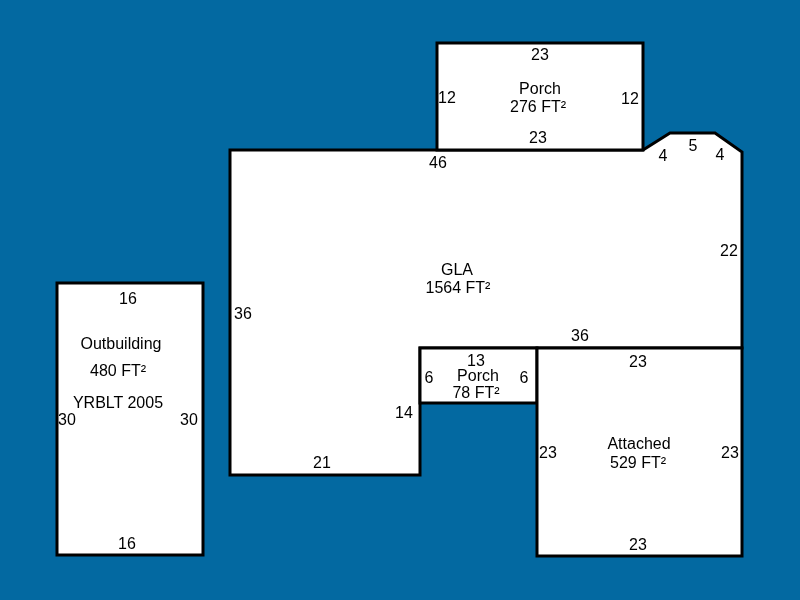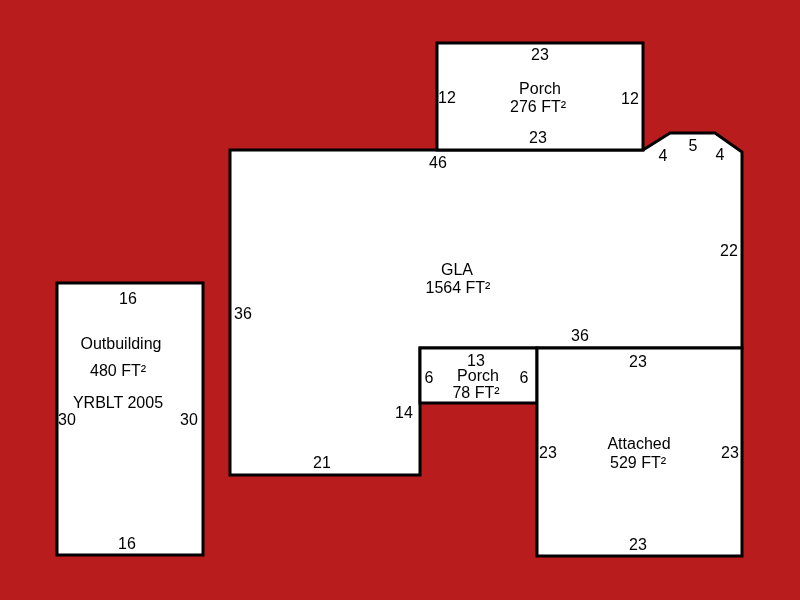--- a/index.html
+++ b/index.html
@@ -4,21 +4,21 @@
 <style>
   html, body {
     margin: 0;
     padding: 0;
     background: #ffffff;
   }
   .sketch-page {
     position: relative;
     width: 800px;
     height: 600px;
-    background: #b91c1c;
+    background: #0369a1;
     overflow: hidden;
     font-family: "Liberation Sans", sans-serif;
   }
   svg.sketch {
     display: block;
     width: 800px;
     height: 600px;
   }
   svg.sketch text {
     font-family: "Liberation Sans", sans-serif;

